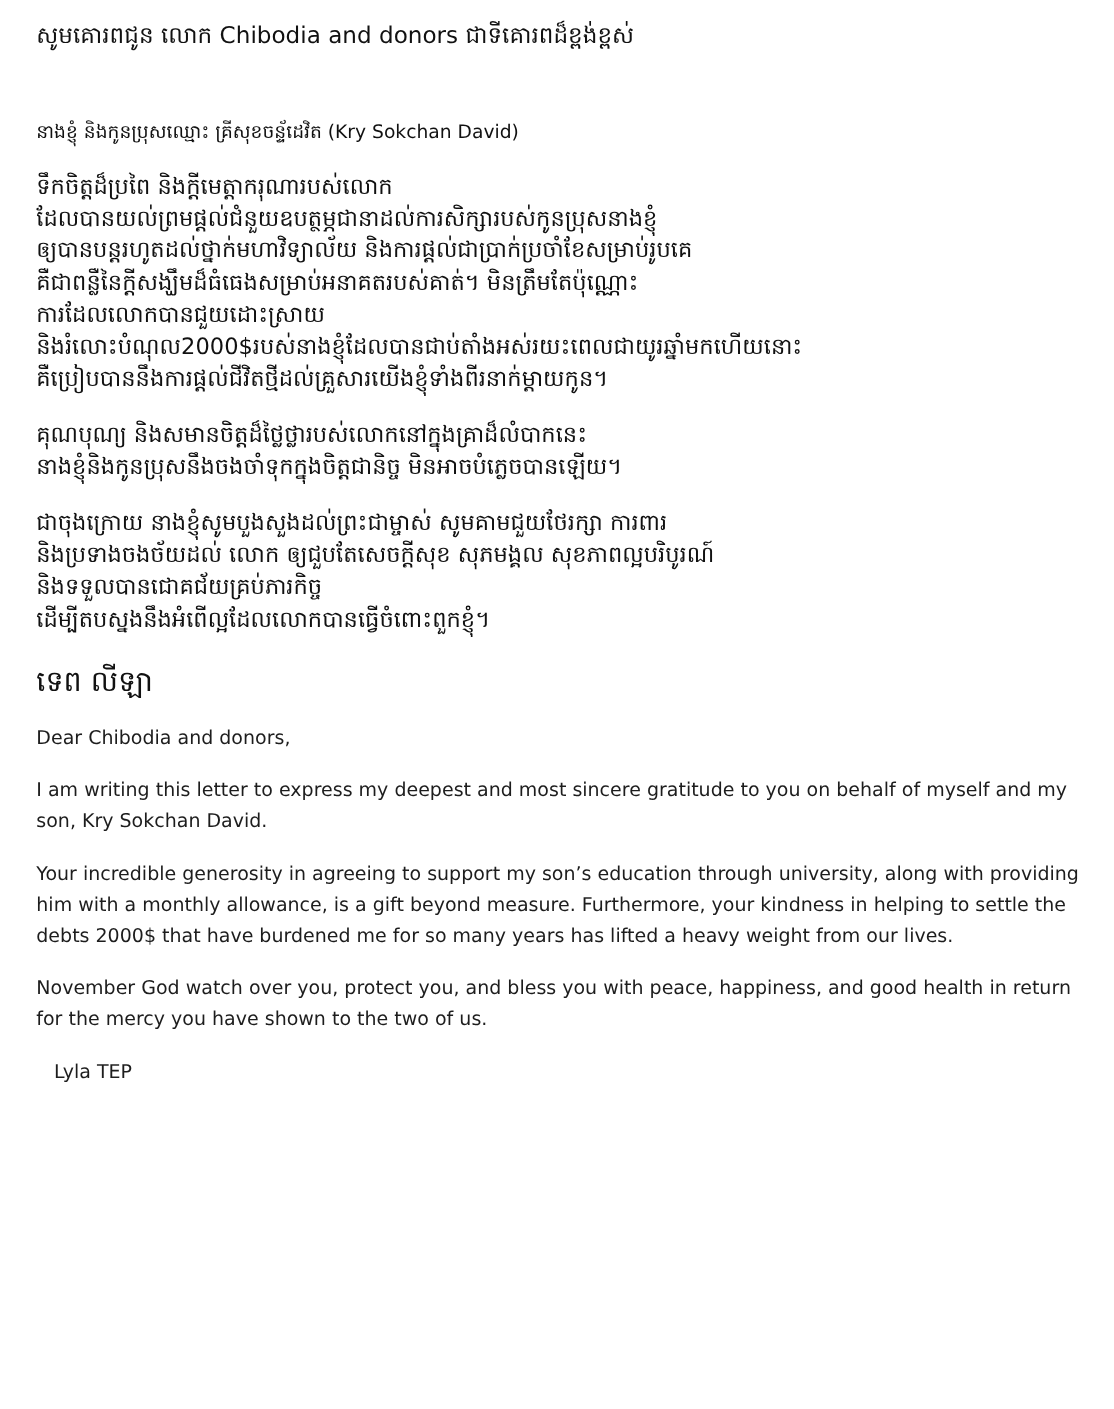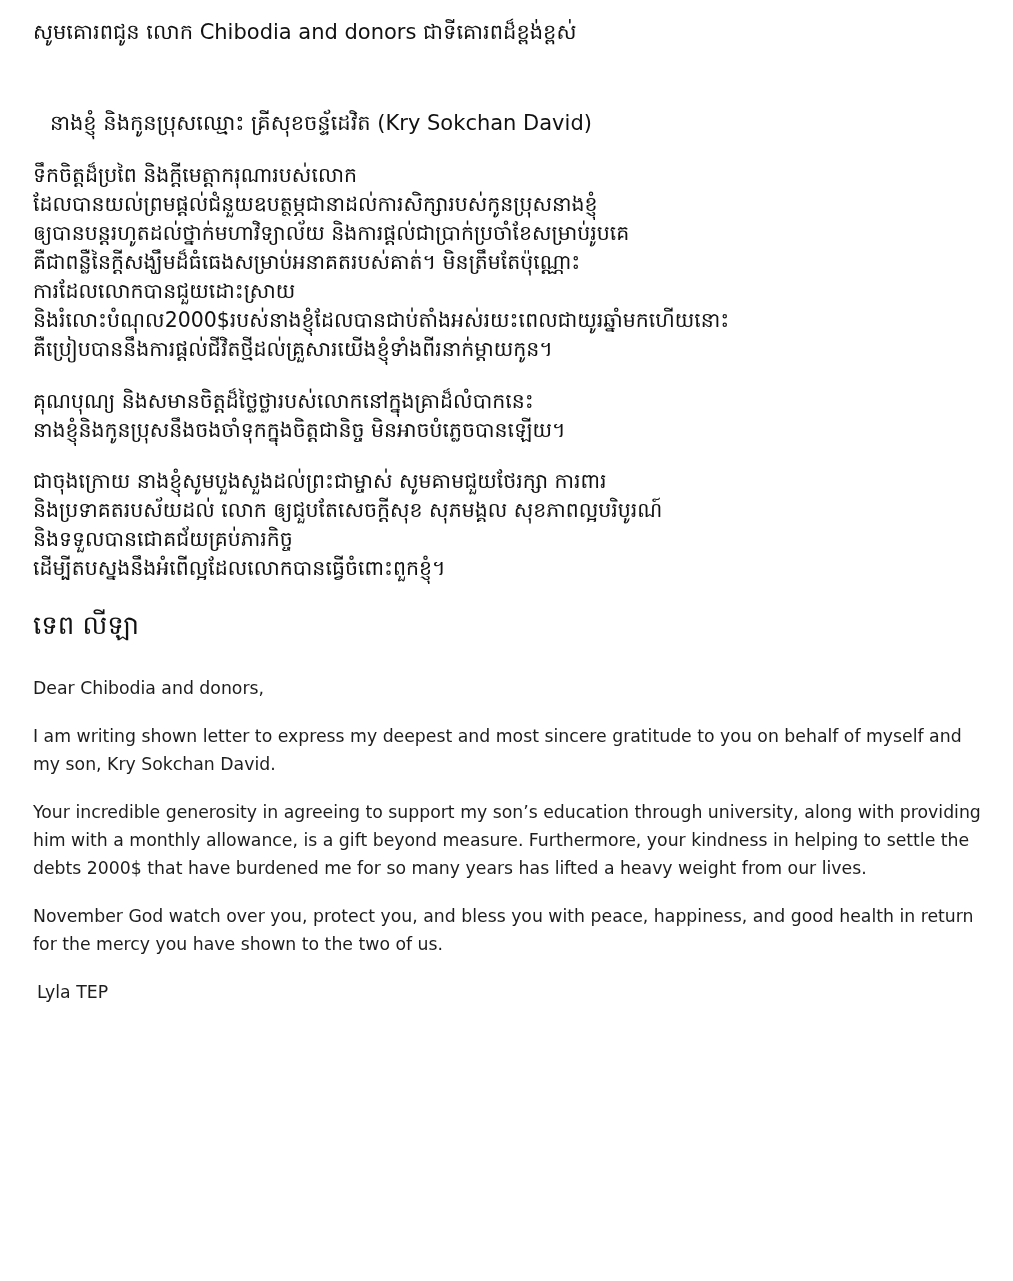--- a/index.html
+++ b/index.html
@@ -31,22 +31,22 @@
     line-height: 1.42;
     color: #111111;
     letter-spacing: 0px;
   }
   .kh-greeting {
     margin: 8px 0 0 0;
     font-size: 21px;
     line-height: 1.4;
   }
   .kh-salutation {
-    margin: 62px 0 0 17px;
-    font-size: 21px;
+    margin: 62px 0 0 0;
+    font-size: 17px;
     line-height: 1.4;
   }
   .kh-para {
     margin: 22px 0 0 0;
     white-space: pre-line;
   }
   .kh-signoff {
     margin: 28px 0 0 0;
   }
   .kh-signature {
@@ -56,30 +56,30 @@
 
   
   .english {
     font-family: "DejaVu Sans", "Liberation Sans", sans-serif;
     font-size: 17.3px;
     line-height: 1.62;
     color: #1d1d1d;
     max-width: 950px;
   }
   .en-salutation {
-    margin: 30px 0 0 0;
+    margin: 18px 0 0 0;
   }
   .en-para {
     margin: 20px 0 0 0;
   }
   .en-closing {
     margin: 20px 0 0 0;
   }
   .en-signature {
-    margin: 20px 0 10px 4px;
+    margin: 20px 0 10px 16px;
   }
   p { padding: 0; }
 </style>
 </head>
 <body>
 
 <div class="page">
 
   <section class="khmer">
 
@@ -93,34 +93,34 @@
 ឲ្យបានបន្តរហូតដល់ថ្នាក់មហាវិទ្យាល័យ និងការផ្ដល់ជាប្រាក់ប្រចាំខែសម្រាប់រូបគេ
 គឺជាពន្លឺនៃក្ដីសង្ឃឹមដ៏ធំធេងសម្រាប់អនាគតរបស់គាត់។ មិនត្រឹមតែប៉ុណ្ណោះ
 ការដែលលោកបានជួយដោះស្រាយ
 និងរំលោះបំណុល2000$របស់នាងខ្ញុំដែលបានជាប់តាំងអស់រយះពេលជាយូរឆ្នាំមកហើយនោះ
 គឺប្រៀបបាននឹងការផ្ដល់ជីវិតថ្មីដល់គ្រួសារយើងខ្ញុំទាំងពីរនាក់ម្ដាយកូន។</p>
 
     <p class="kh-para">គុណបុណ្យ និងសមានចិត្តដ៏ថ្លៃថ្លារបស់លោកនៅក្នុងគ្រាដ៏លំបាកនេះ
 នាងខ្ញុំនិងកូនប្រុសនឹងចងចាំទុកក្នុងចិត្តជានិច្ច មិនអាចបំភ្លេចបានឡើយ។</p>
 
     <p class="kh-para">ជាចុងក្រោយ នាងខ្ញុំសូមបួងសួងដល់ព្រះជាម្ចាស់ សូមគាមជួយថែរក្សា ការពារ
-និងប្រទាគតរបស័យដល់ លោក ឲ្យជួបតែសេចក្ដីសុខ សុភមង្គល សុខភាពល្អបរិបូរណ៍
+និងប្រទាងចងច័យដល់ លោក ឲ្យជួបតែសេចក្ដីសុខ សុភមង្គល សុខភាពល្អបរិបូរណ៍
 និងទទួលបានជោគជ័យគ្រប់ភារកិច្ច
 ដើម្បីតបស្នងនឹងអំពើល្អដែលលោកបានធ្វើចំពោះពួកខ្ញុំ។</p>
 
 
     <p class="kh-signature">ទេព លីឡា</p>
 
   </section>
 
   <section class="english">
 
     <p class="en-salutation">Dear Chibodia and donors,</p>
 
-    <p class="en-para">I am writing shown letter to express my deepest and most sincere gratitude to you on behalf of myself and my son, Kry Sokchan David.</p>
+    <p class="en-para">I am writing this letter to express my deepest and most sincere gratitude to you on behalf of myself and my son, Kry Sokchan David.</p>
 
     <p class="en-para">Your incredible generosity in agreeing to support my son’s education through university, along with providing him with a monthly allowance, is a gift beyond measure. Furthermore, your kindness in helping to settle the debts 2000$ that have burdened me for so many years has lifted a heavy weight from our lives.</p>
 
 
     <p class="en-para">November God watch over you, protect you, and bless you with peace, happiness, and good health in return for the mercy you have shown to the two of us.</p>
 
 
     <p class="en-signature">Lyla TEP</p>
 
   </section>

